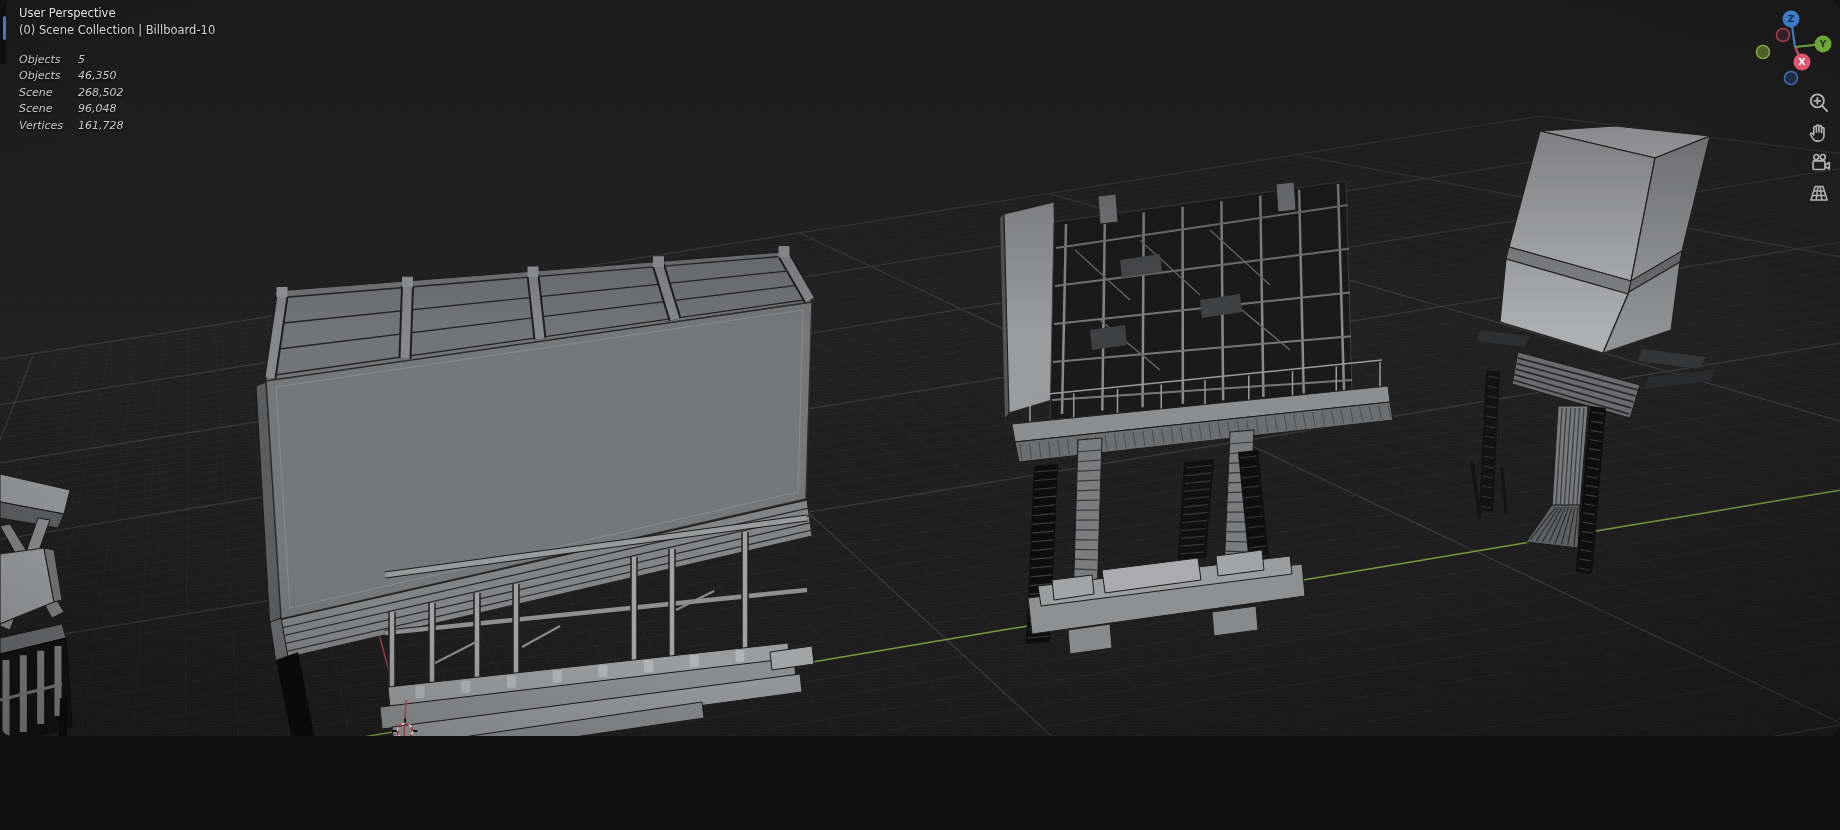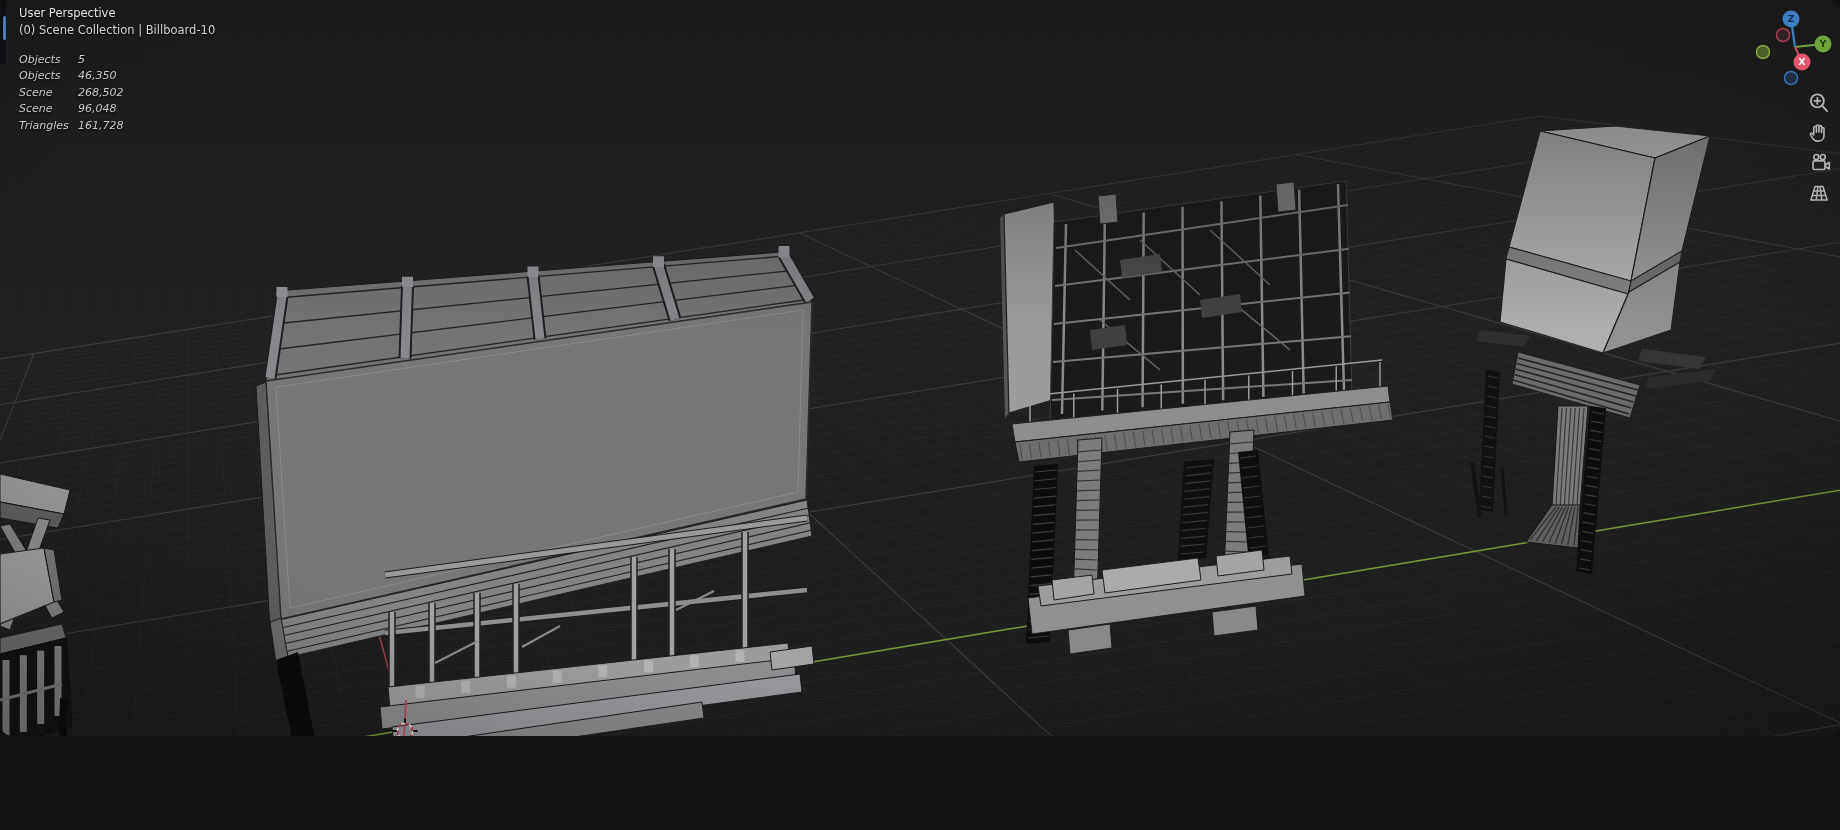--- a/index.html
+++ b/index.html
@@ -585,21 +585,21 @@
   <div class="hud">
     <div>User Perspective</div>
     <div class="crumb">(0) Scene Collection | Billboard-10</div>
   </div>
 
   <div class="stats">
     <div class="row"><span class="lbl">Objects</span><span>5</span></div>
     <div class="row"><span class="lbl">Objects</span><span>46,350</span></div>
     <div class="row"><span class="lbl">Scene</span><span>268,502</span></div>
     <div class="row"><span class="lbl">Scene</span><span>96,048</span></div>
-    <div class="row"><span class="lbl">Triangles</span><span>161,728</span></div>
+    <div class="row"><span class="lbl">Vertices</span><span>161,728</span></div>
   </div>
 
   <svg class="gizmo" id="gizmo" width="80" height="80" viewBox="0 0 80 80">
       <line x1="40" y1="40" x2="36" y2="12" stroke="#3e7cc4" stroke-width="2.2"></line>
       <line x1="40" y1="40" x2="68" y2="37" stroke="#6fa33b" stroke-width="2.2"></line>
       <line x1="40" y1="40" x2="47" y2="55" stroke="#c94a5e" stroke-width="2.2"></line>
       <g>
         <circle cx="36" cy="12" r="8.5" fill="#3e7cc4" stroke="none" stroke-width="0"></circle>
         <text x="36" y="15.4" text-anchor="middle" fill="#122c50" class="gz-label">Z</text>
       </g>

